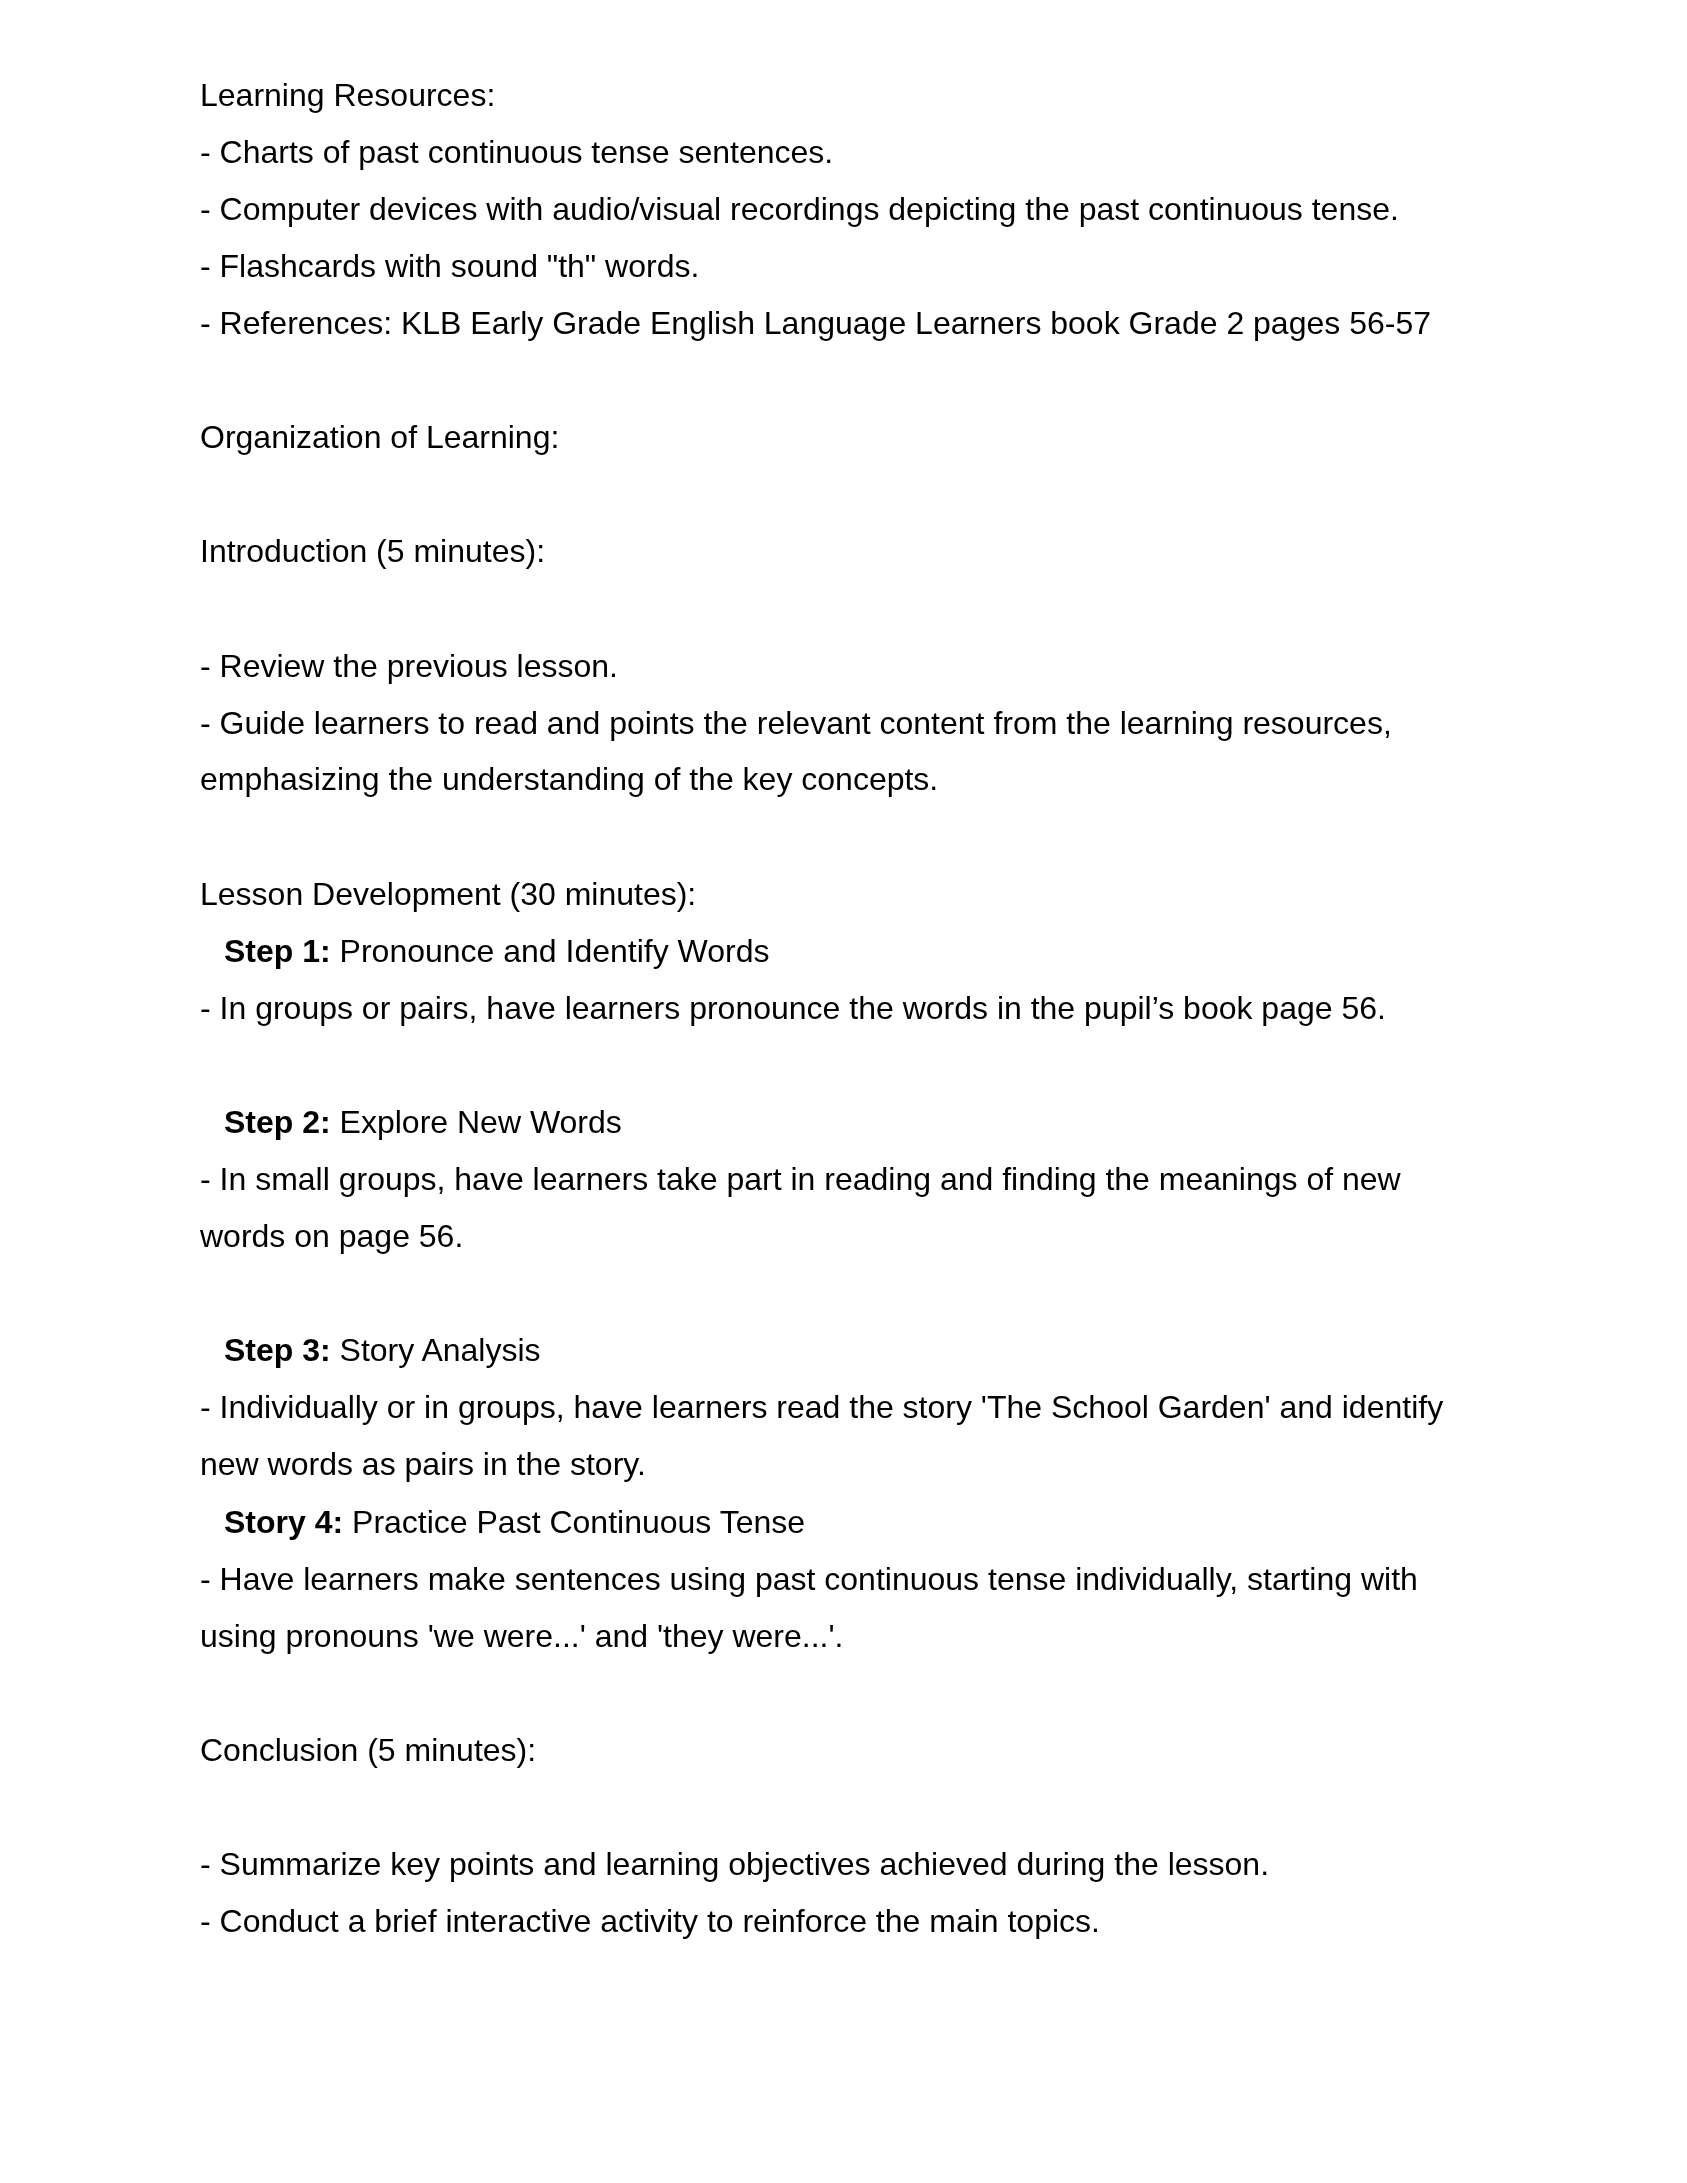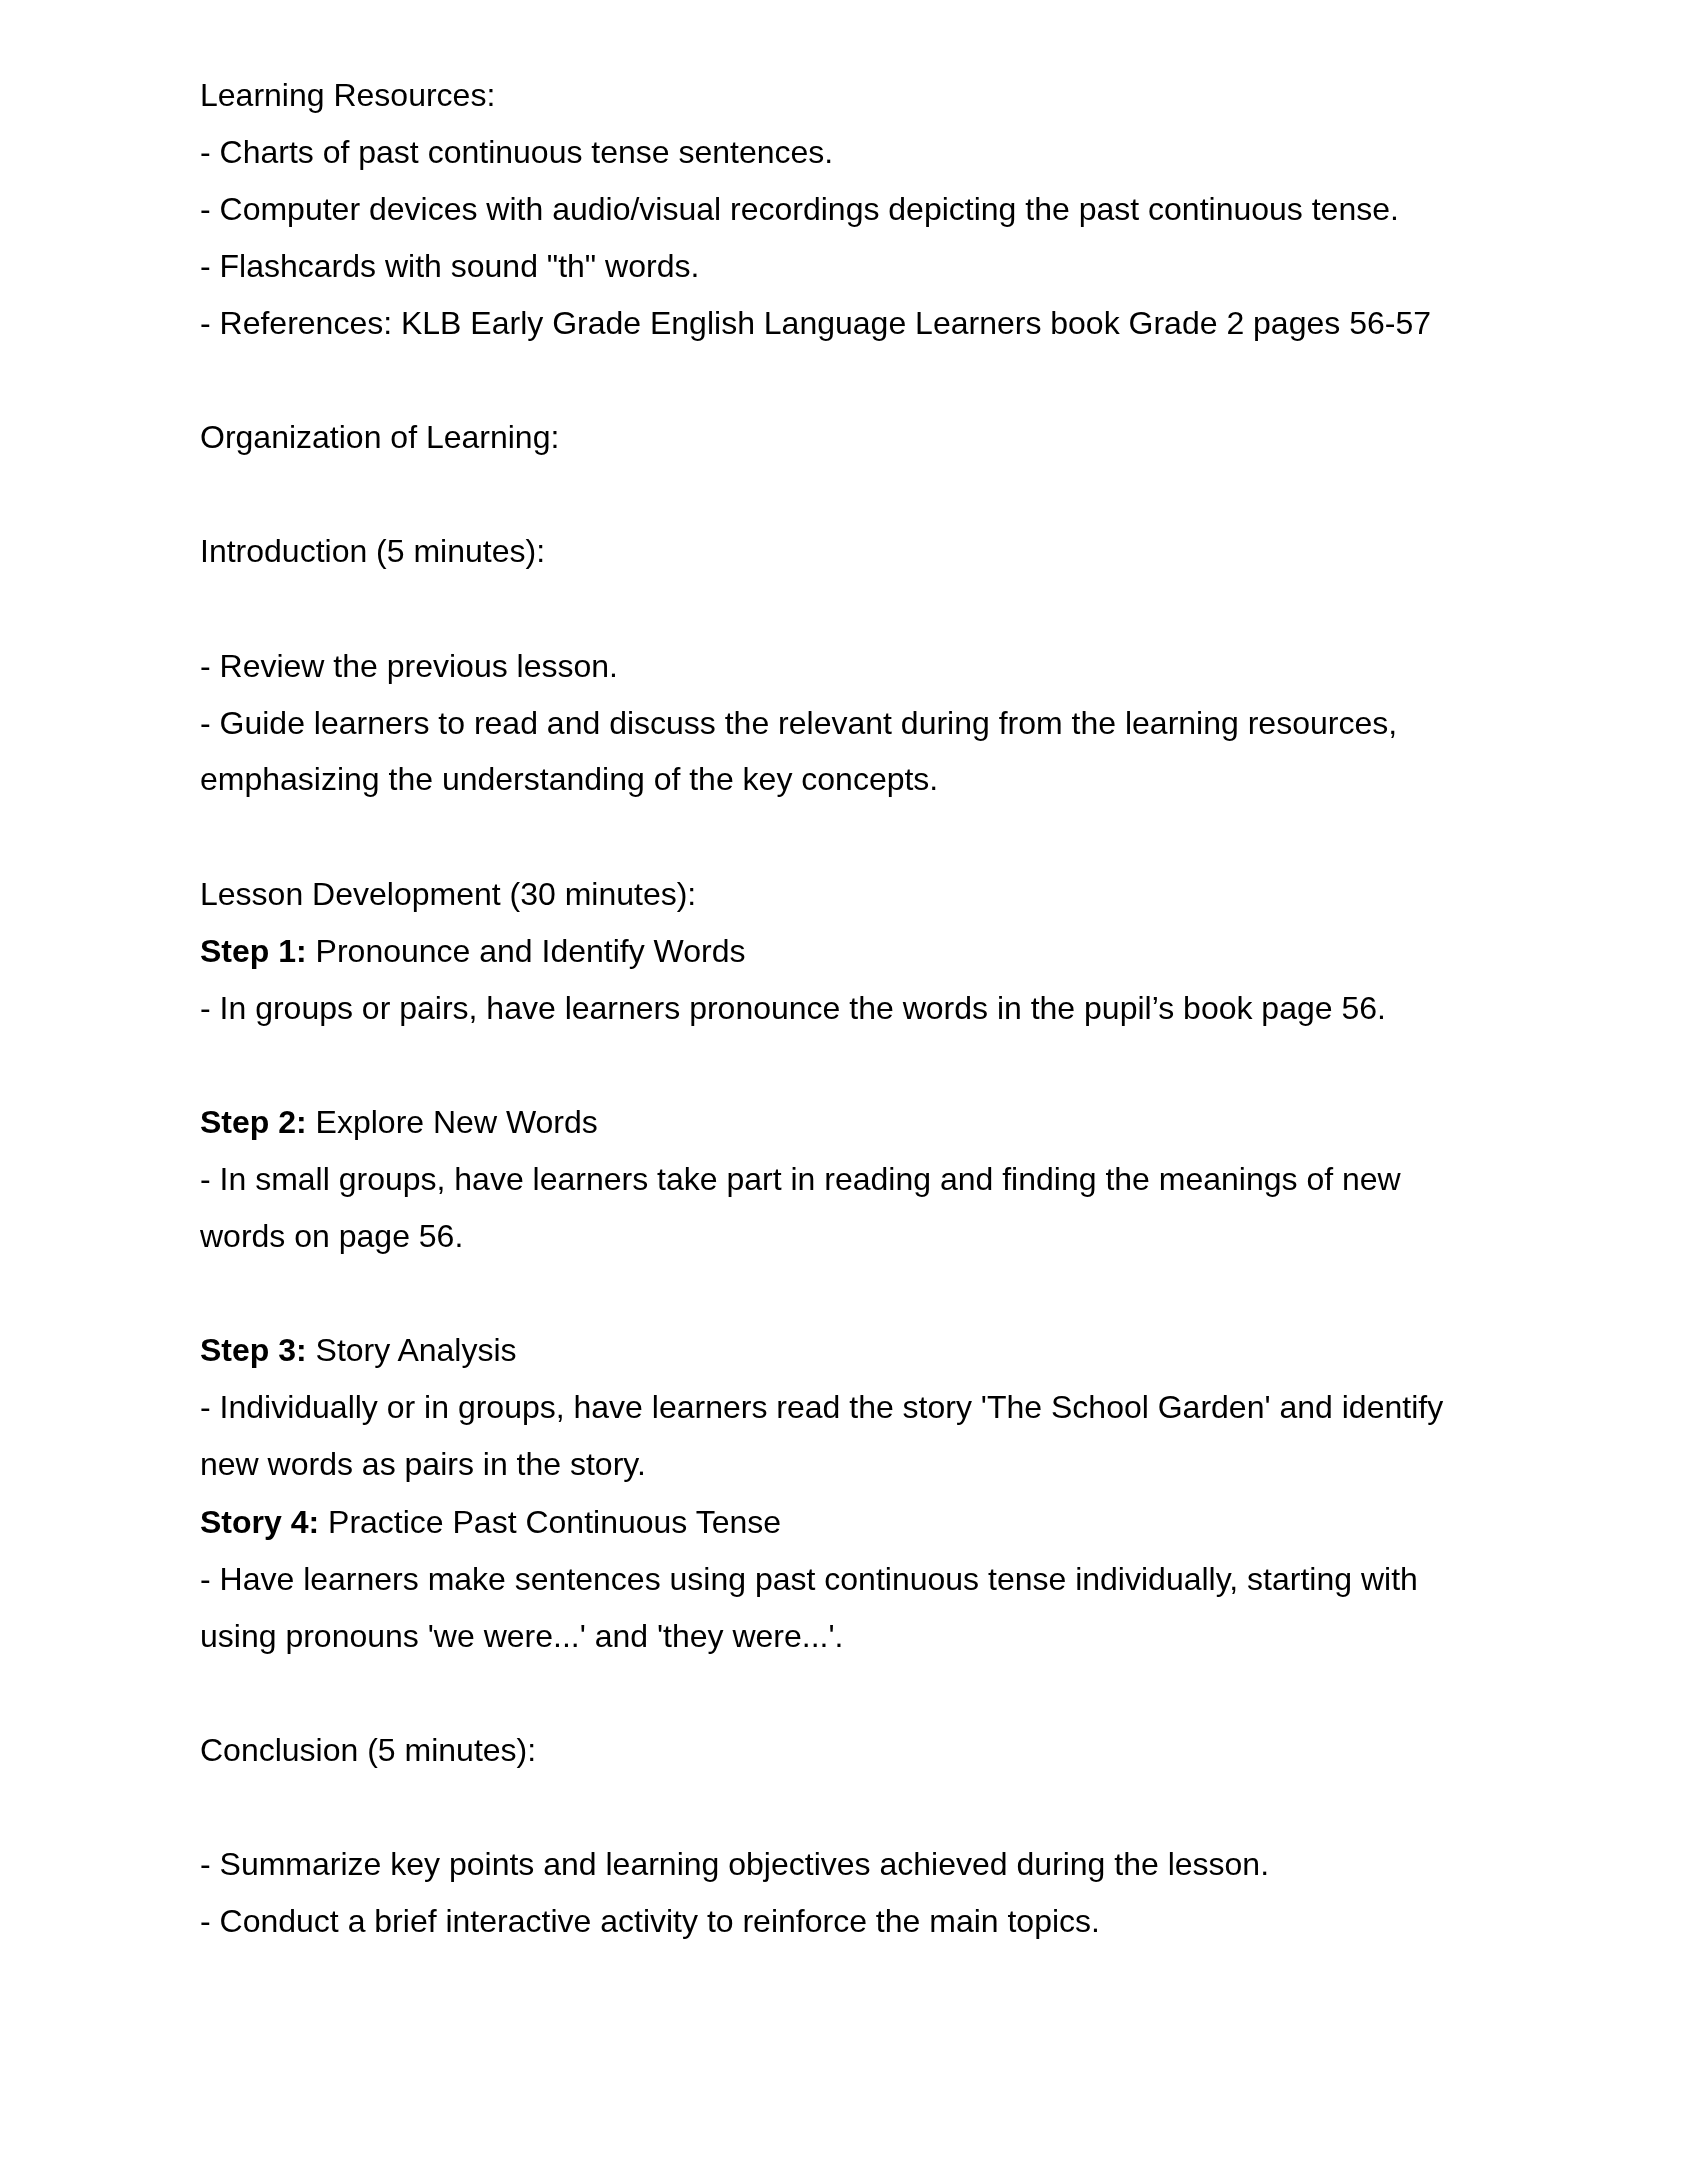--- a/index.html
+++ b/index.html
@@ -22,39 +22,39 @@
       width: 1297px;
     }
     .line {
       position: absolute;
       left: 0;
       white-space: nowrap;
       font-size: 32px;
       line-height: 32px;
       height: 32px;
     }
-    .bold { font-weight: bold; }
+    .bold { font-weight: bold; margin-left: 24px; }
     .heading { font-weight: normal; }
   </style>
 </head>
 <body>
 
 <div class="page">
 
   <div class="line heading" style="top:79px">Learning Resources:</div>
   <div class="line" style="top:136px">- Charts of past continuous tense sentences.</div>
   <div class="line" style="top:193px">- Computer devices with audio/visual recordings depicting the past continuous tense.</div>
   <div class="line" style="top:250px">- Flashcards with sound "th" words.</div>
   <div class="line" style="top:307px">- References: KLB Early Grade English Language Learners book Grade 2 pages 56-57</div>
 
   <div class="line heading" style="top:421px">Organization of Learning:</div>
 
   <div class="line heading" style="top:535px">Introduction (5 minutes):</div>
   <div class="line" style="top:650px">- Review the previous lesson.</div>
-  <div class="line" style="top:707px">- Guide learners to read and discuss the relevant during from the learning resources,</div>
+  <div class="line" style="top:707px">- Guide learners to read and points the relevant content from the learning resources,</div>
   <div class="line" style="top:763px">emphasizing the understanding of the key concepts.</div>
 
   <div class="line heading" style="top:878px">Lesson Development (30 minutes):</div>
 
   <div class="line" style="top:935px">
     <span class="bold">Step 1:</span><span> Pronounce and Identify Words</span>
   </div>
   <div class="line" style="top:992px">- In groups or pairs, have learners pronounce the words in the pupil’s book page 56.</div>
 
   <div class="line" style="top:1106px">

